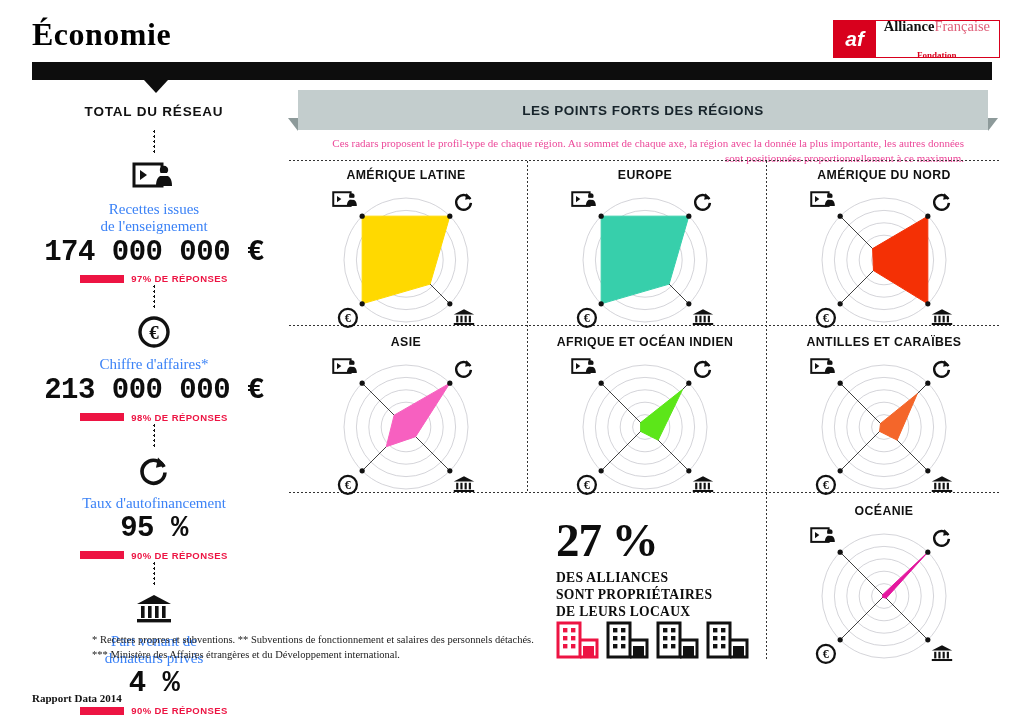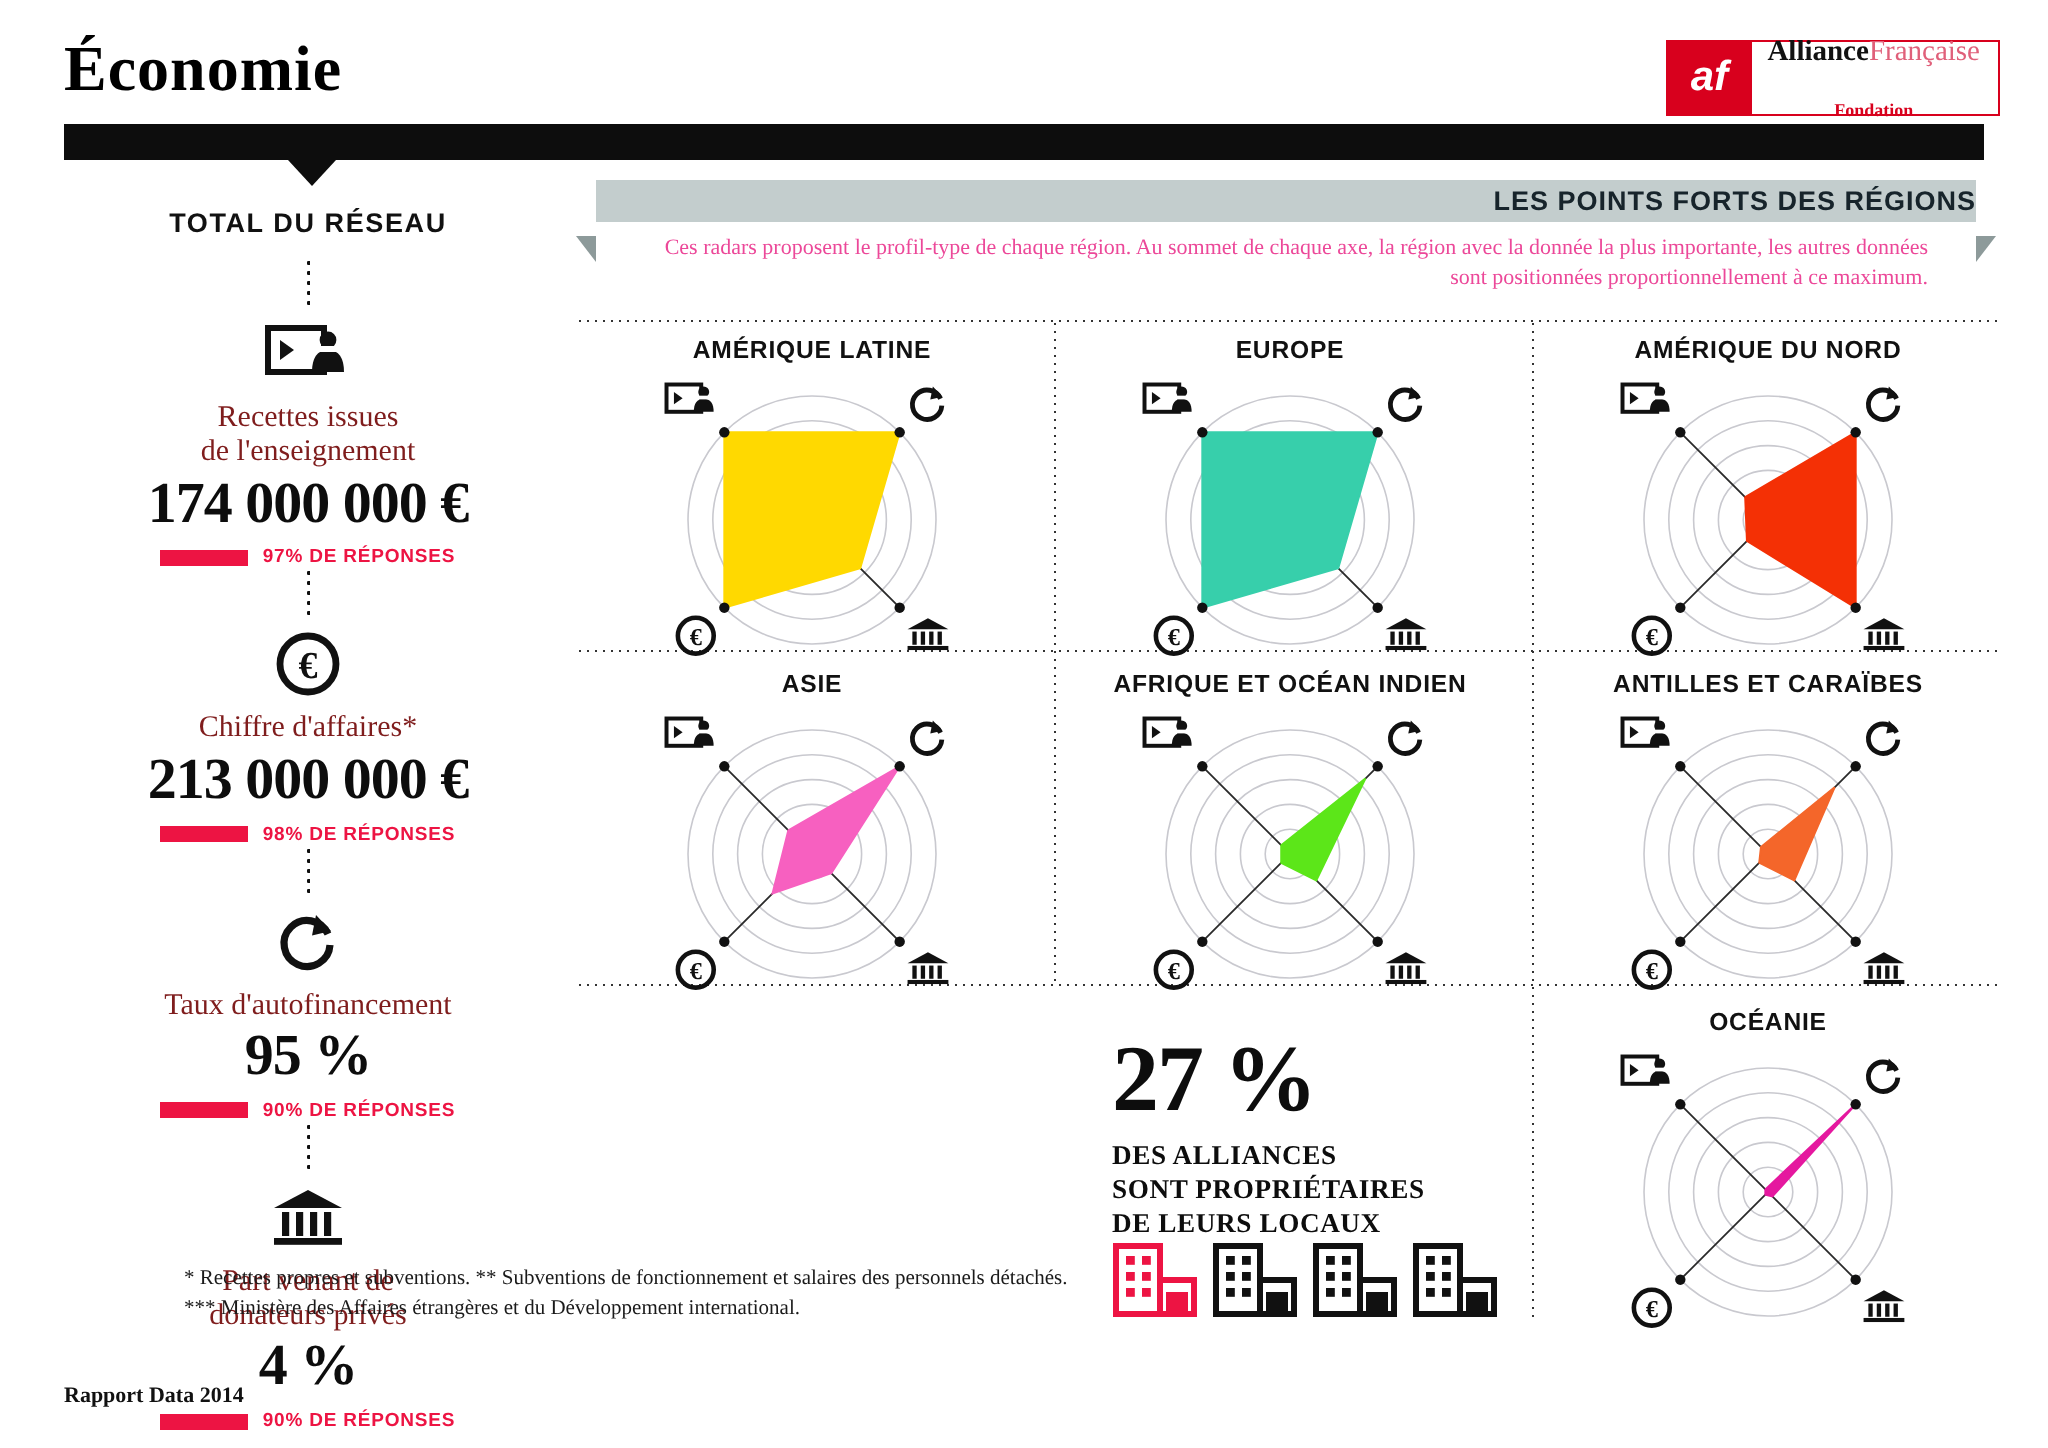--- a/index.html
+++ b/index.html
@@ -46,44 +46,44 @@
     font-weight:700;font-size:13.5px;letter-spacing:.8px;color:#111;margin-bottom:10px;
   }
   .dot-connector{
     width:2px;height:26px;margin:0 auto;
     background-image:radial-gradient(circle, #111 1px, transparent 1.2px);
     background-size:3px 5px;background-repeat:repeat-y;
   }
   .stat{margin:0 auto;}
   .stat-icon{height:40px;display:flex;align-items:center;justify-content:center;margin:2px auto 4px;}
   .stat-label{
-    font-family:"Liberation Serif", serif;font-size:15px;line-height:1.15;color:#7f1d1d;
+    font-family:"Liberation Serif", serif;font-size:15px;line-height:1.15;color:#3b82f6;
   }
   .stat-value{
-    font-family:Liberation Serif, serif;font-weight:700;font-size:29px;letter-spacing:-.5px;
+    font-family:Liberation Mono, monospace;font-weight:700;font-size:29px;letter-spacing:-.5px;
     line-height:1.1;margin-top:1px;color:#0d0d0d;
   }
   .stat-resp{display:flex;align-items:center;justify-content:center;gap:7px;margin-top:5px;}
   .resp-bar{width:44px;height:8px;background:#ed1443;}
   .resp-text{font-size:9.5px;font-weight:700;letter-spacing:.4px;color:#ed1443;}
 
   #footnotes{
     position:absolute;left:92px;top:632px;width:470px;
     font-family:"Liberation Serif", serif;font-size:10.5px;line-height:1.45;color:#1a1a1a;
   }
   #report-footer{
     position:absolute;left:32px;top:692px;
     font-family:"Liberation Serif", serif;font-weight:700;font-size:11px;color:#111;
   }
 
   
   #right-col{position:absolute;left:288px;top:90px;width:712px;}
   #ribbon{position:relative;width:690px;margin-left:10px;}
   #ribbon-band{
-    background:#c3cdcd;height:21px;display:flex;align-items:center;justify-content:flex-end;
+    background:#c3cdcd;height:40px;display:flex;align-items:center;justify-content:center;
   }
   #ribbon-title{font-weight:700;font-size:13.5px;letter-spacing:.5px;color:#17242b;}
   .ribbon-fold{position:absolute;top:28px;width:0;height:0;}
   .ribbon-fold.left{left:-10px;border-top:13px solid #8d9a9a;border-left:10px solid transparent;}
   .ribbon-fold.right{right:-10px;border-top:13px solid #8d9a9a;border-right:10px solid transparent;}
   #ribbon-sub{
     margin:6px auto 0;width:640px;text-align:right;
     font-family:"Liberation Serif", serif;font-size:11px;line-height:1.35;color:#ec4899;
   }
 

